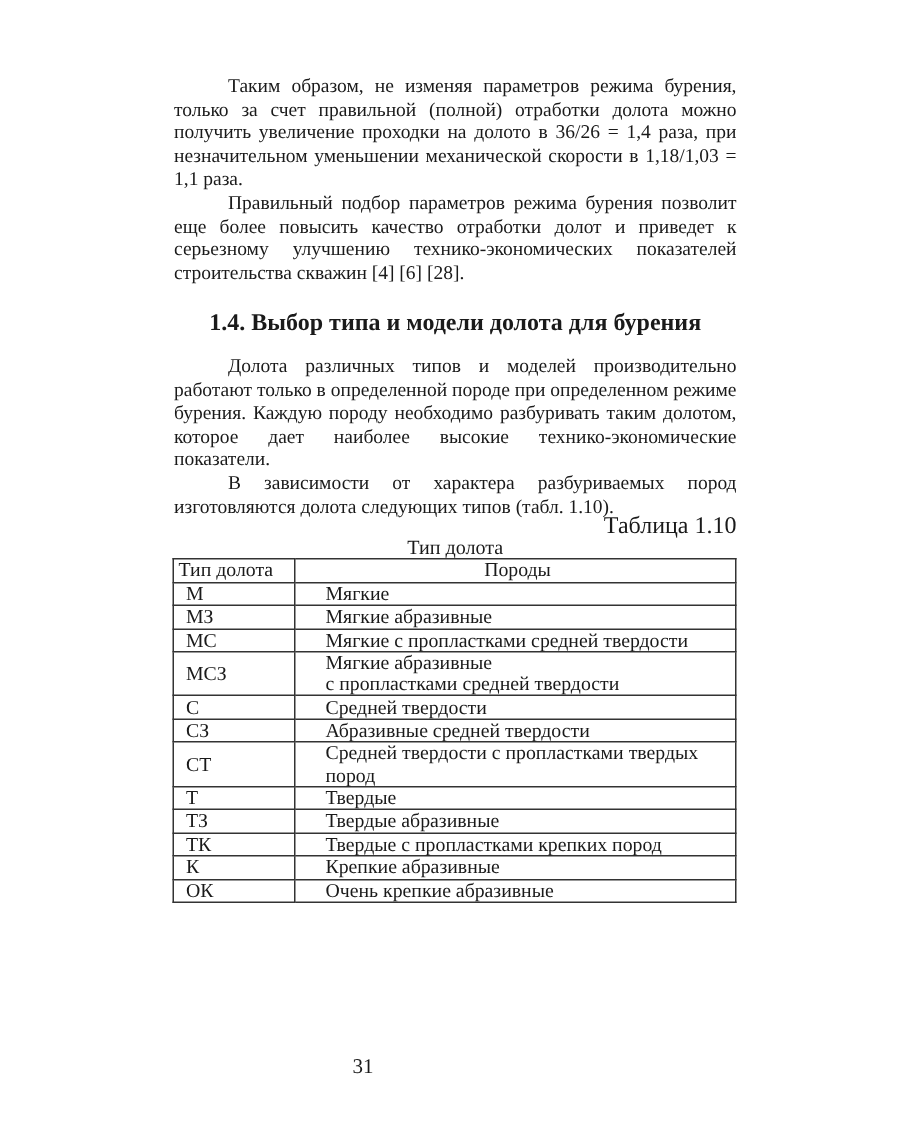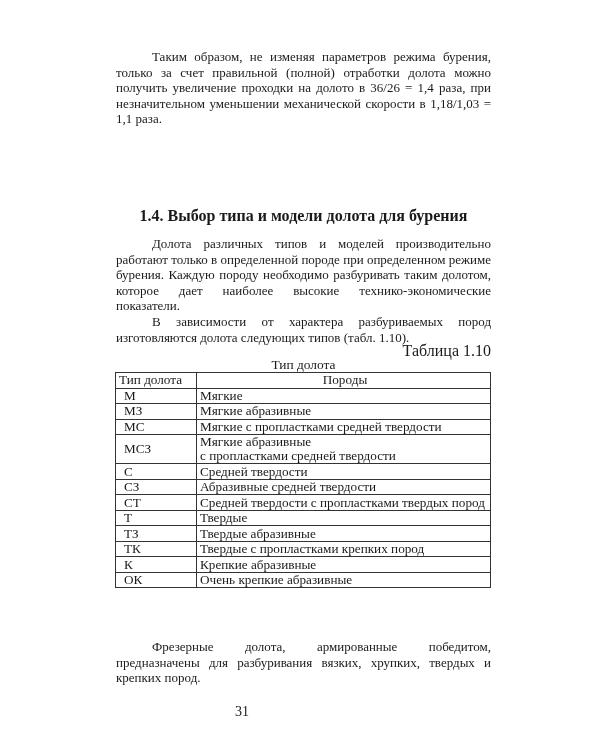--- a/index.html
+++ b/index.html
@@ -30,34 +30,35 @@
     position: absolute; left: 115px; top: 372px; width: 376px;
     border-collapse: collapse; font-size: 13.2px; line-height: 14.2px;
   }
   table.bits td, table.bits th {
     border: 1.2px solid #333; padding: 0 0 0 3px; font-weight: normal;
     vertical-align: middle; text-align: left;
   }
   table.bits th.col-rock { text-align: center; }
   table.bits td.col-type { width: 72px; padding-left: 8px; }
   table.bits th.col-type { width: 77px; padding-left: 3px; }
-  table.bits td.col-rock { padding-left: 3px; }
+  table.bits td.col-rock { padding-left: 20px; }
   table.bits tr { height: 15.5px; }
   .page-number {
     position: absolute; left: 0; width: 484px; top: 704px;
     text-align: center; font-size: 14px;
   }
 </style>
 </head>
 <body>
 
 <div class="page">
 
   <div class="text-block" style="top:49px;">
     <p class="para">Таким образом, не изменяя параметров режима бурения, только за счет правильной (полной) отработки долота можно получить увеличение проходки на долото в 36/26 = 1,4 раза, при незначительном уменьшении механической скорости в 1,18/1,03 = 1,1 раза.</p>
+    <p class="para">Правильный подбор параметров режима бурения позволит еще более повысить качество отработки долот и приведет к серьезному улучшению технико-экономических показателей строительства скважин [4] [6] [28].</p>
   </div>
 
   <div class="heading">1.4. Выбор типа и модели долота для бурения</div>
 
   <div class="text-block" style="top:236px;">
     <p class="para">Долота различных типов и моделей производительно работают только в определенной породе при определенном режиме бурения. Каждую породу необходимо разбуривать таким долотом, которое дает наиболее высокие технико-экономические показатели.</p>
     <p class="para">В зависимости от характера разбуриваемых пород изготовляются долота следующих типов (табл. 1.10).</p>
   </div>
 
   <div class="table-num">Таблица 1.10</div>
@@ -118,18 +119,15 @@
         <td class="col-type">К</td>
         <td class="col-rock">Крепкие абразивные</td>
       </tr>
       <tr>
         <td class="col-type">ОК</td>
         <td class="col-rock">Очень крепкие абразивные</td>
       </tr>
     </tbody>
   </table>
 
-  <div class="text-block" style="top:639px;">
-    <p class="para">Фрезерные долота, армированные победитом, предназначены для разбуривания вязких, хрупких, твердых и крепких пород.</p>
-  </div>
 
   <div class="page-number">31</div>
 </div>
 
 </body></html>

